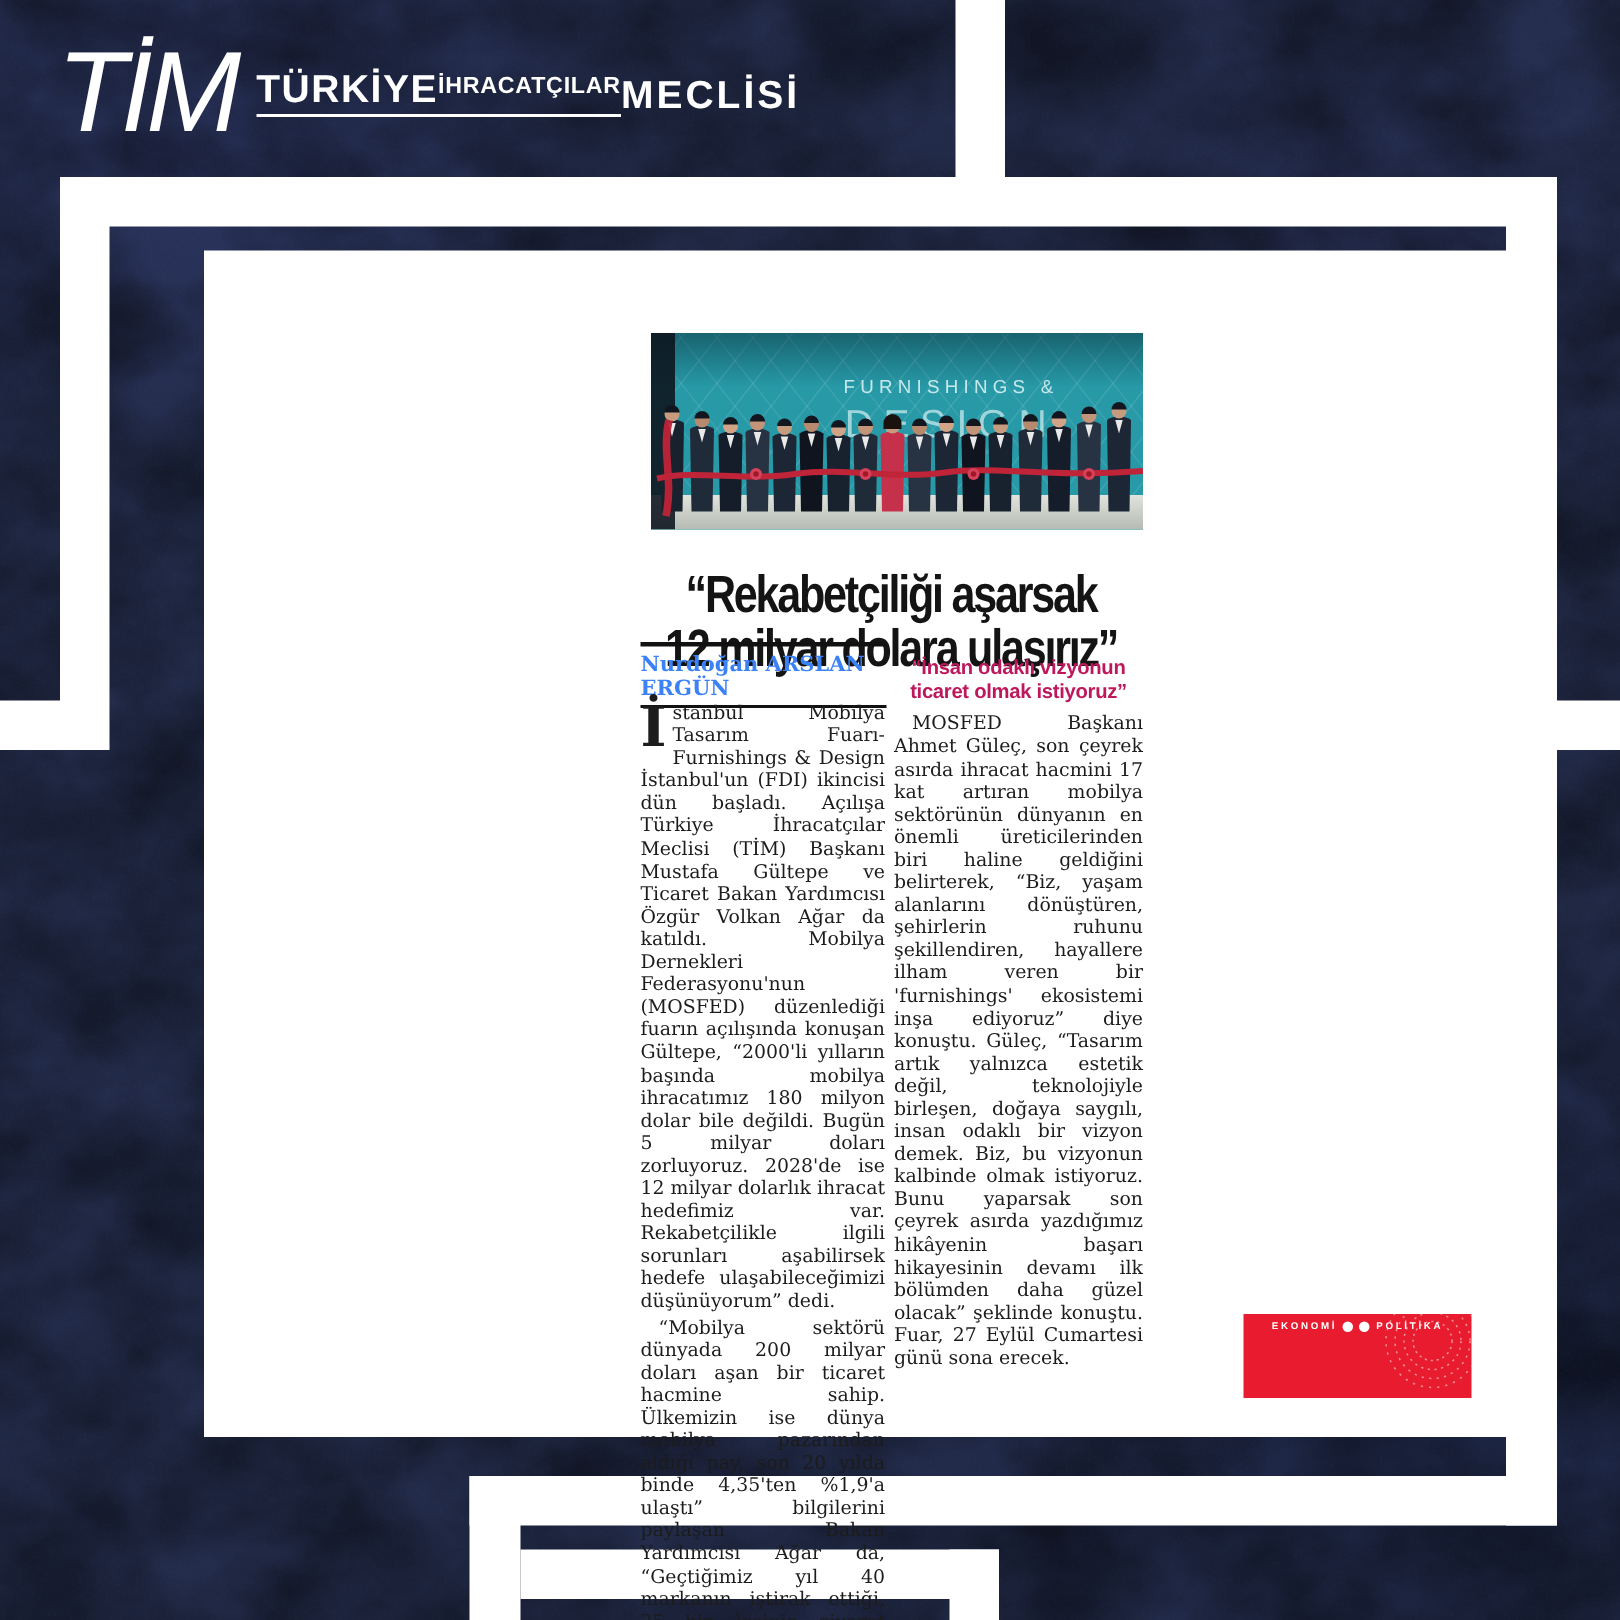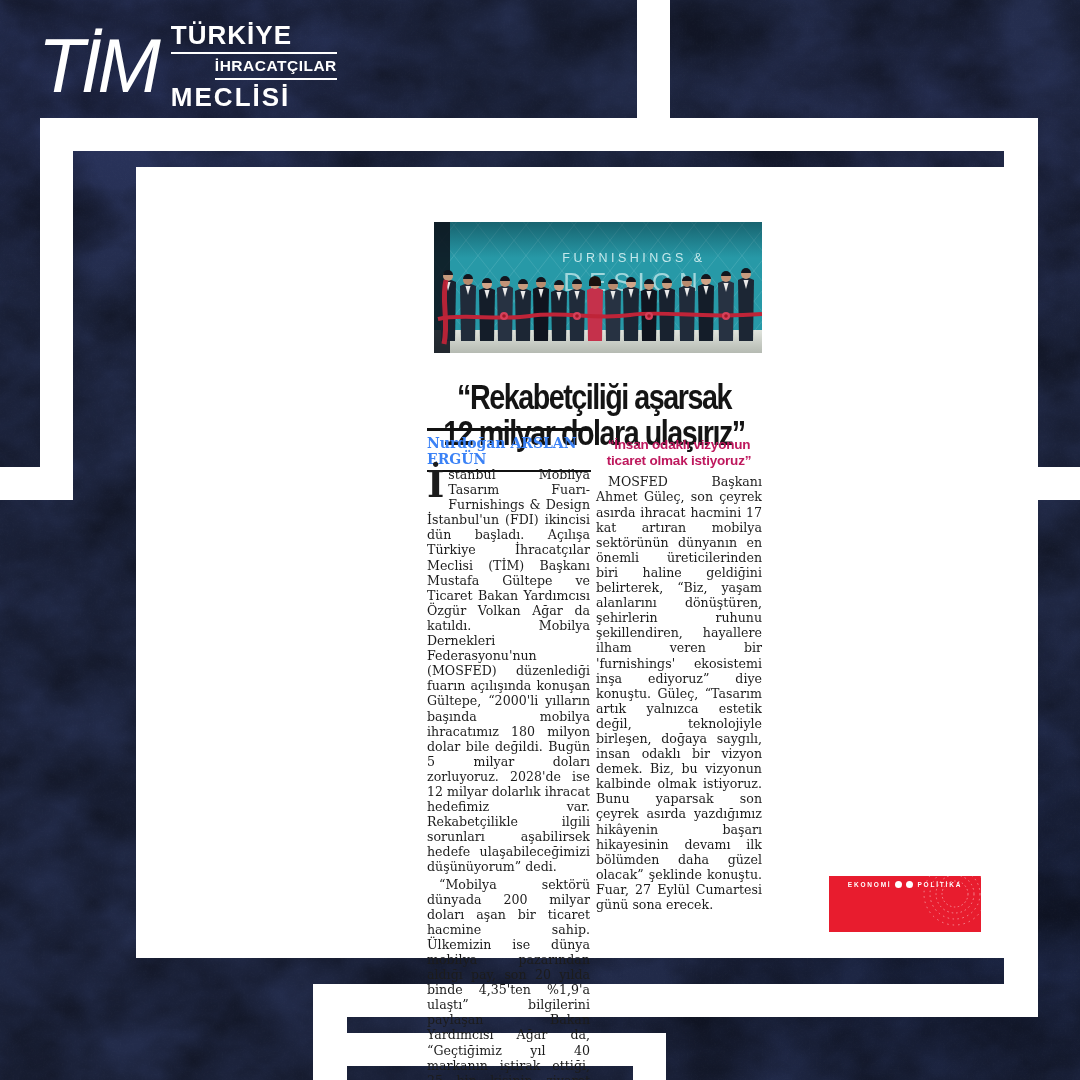--- a/index.html
+++ b/index.html
@@ -13,23 +13,23 @@
     font-family:"Liberation Sans", sans-serif;
   }
   .texture{position:absolute;left:0;top:0;}
   
   .band{position:absolute;background:#ffffff;}
   
   .paper{position:absolute;left:92px;top:167px;width:878px;height:791px;background:#ffffff;margin-left:44px;}
   
   .tim-logo{position:absolute;left:38px;top:22px;display:flex;align-items:center;color:#fff;}
   .tim-acronym{font-style:italic;font-weight:400;font-size:76px;line-height:80px;letter-spacing:-4px;padding-right:14px;}
-  .tim-right{display:flex;flex-direction:column;}
+  .tim-right{display:flex;flex-direction:row;}
   .tim-l1{font-weight:700;font-size:26px;line-height:1;letter-spacing:1px;border-bottom:2px solid #fff;padding-bottom:4px;}
-  .tim-l2{font-weight:700;font-size:15.5px;line-height:1;letter-spacing:0.5px;border-bottom:2px solid #fff;padding:4px 0;margin-left:44px;}
+  .tim-l2{font-weight:700;font-size:15.5px;line-height:1;letter-spacing:0.5px;border-bottom:2px solid #fff;padding:4px 0;}
   .tim-l3{font-weight:700;font-size:26px;line-height:1;letter-spacing:2px;padding-top:4px;}
   
   .photo{position:absolute;left:298px;top:55px;width:328px;height:131px;background:#2799a7;}
   .photo svg{display:block;}
   
   .headline{
     position:absolute;left:242px;top:189px;width:432px;text-align:center;
     font-weight:700;font-size:35px;line-height:1.03;letter-spacing:-1.8px;color:#141414;
     transform:scaleX(0.82);transform-origin:50% 0;
   }

